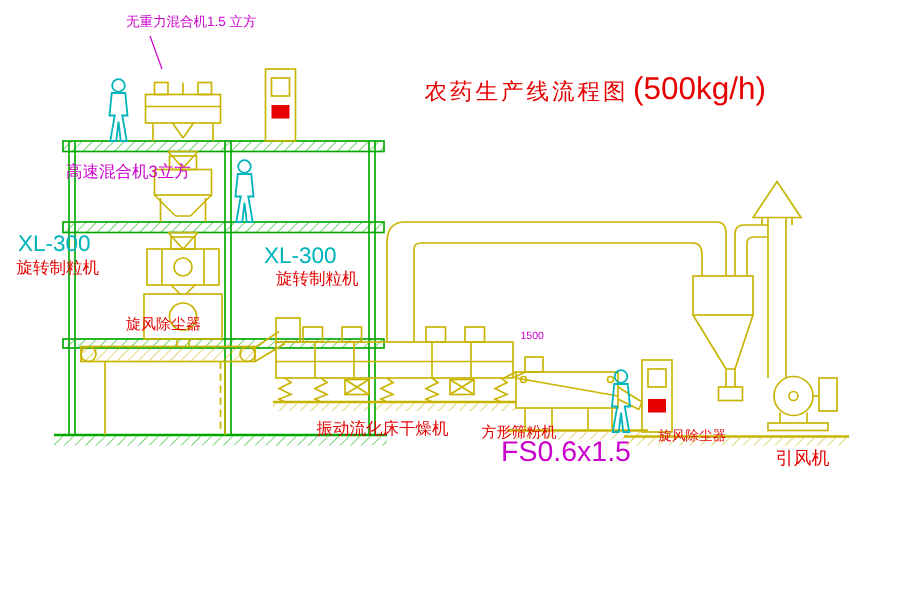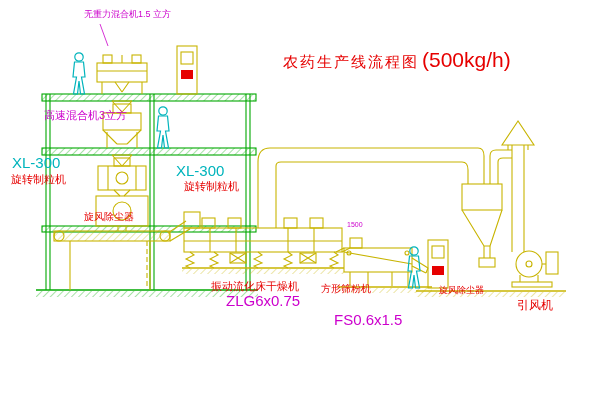--- a/index.html
+++ b/index.html
@@ -234,22 +234,21 @@
   <div class="lbl red" style="left:11px;top:174px;font-size:11px">旋转制粒机</div>
 
   <div class="lbl cyan" style="left:176px;top:163px;font-size:15px">XL-300</div>
   <div class="lbl red" style="left:184px;top:181px;font-size:11px">旋转制粒机</div>
 
   <div class="lbl red" style="left:84px;top:212px;font-size:10px">旋风除尘器</div>
 
   <div class="lbl mag" style="left:347px;top:221px;font-size:7px">1500</div>
 
   <div class="lbl red" style="left:211px;top:281px;font-size:11px">振动流化床干燥机</div>
-  <div class="lbl mag" style="left:226px;top:293px;font-size:15px">ZLG6x0.75</div>
 
   <div class="lbl red" style="left:321px;top:284px;font-size:10px">方形筛粉机</div>
-  <div class="lbl mag" style="left:334px;top:312px;font-size:15px">FS0.6x1.5</div>
+  <div class="lbl mag" style="left:334px;top:292px;font-size:19px">FS0.6x1.5</div>
 
   <div class="lbl red" style="left:439px;top:286px;font-size:9px">旋风除尘器</div>
 
   <div class="lbl red" style="left:517px;top:299px;font-size:12px">引风机</div>
 
 </div>
 
 </body></html>

